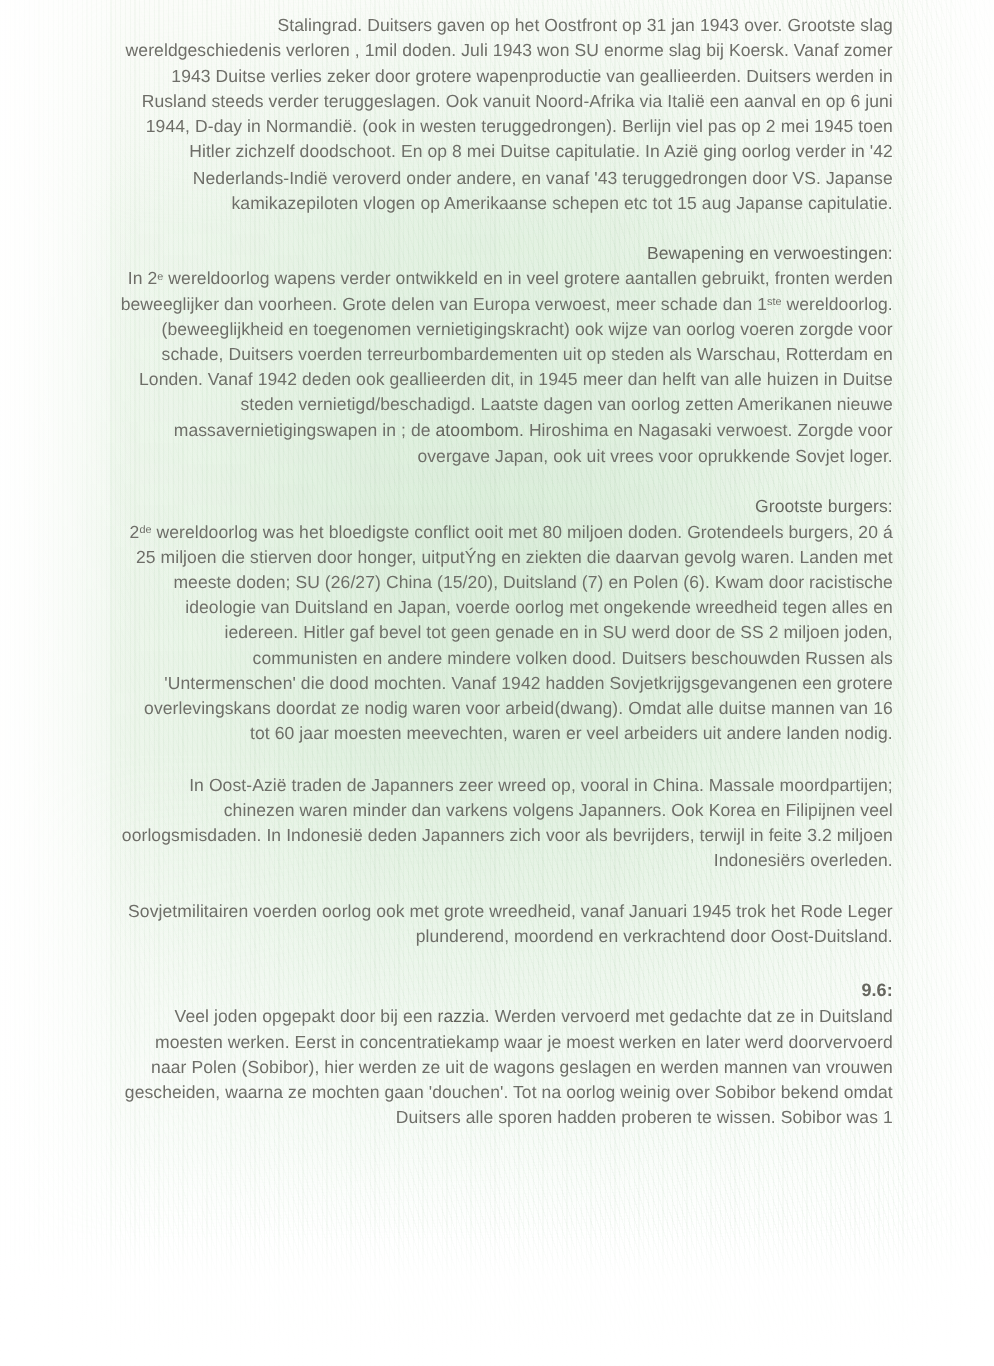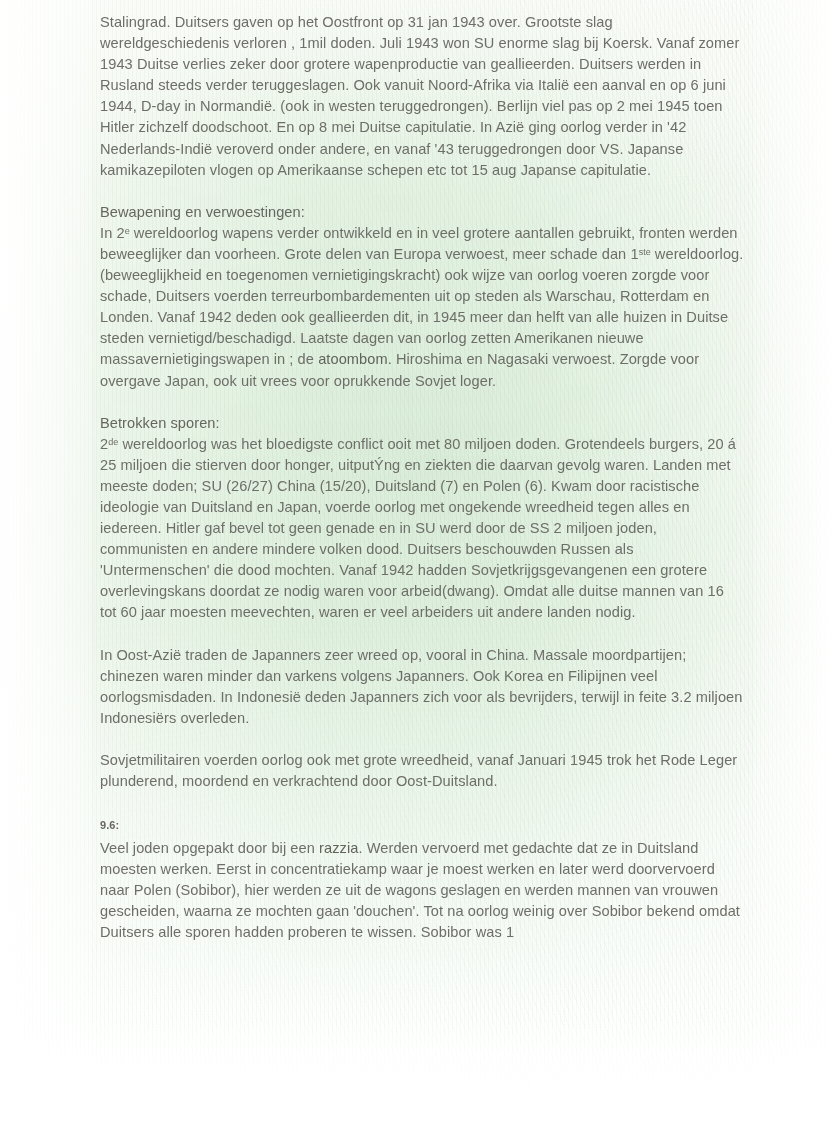--- a/index.html
+++ b/index.html
@@ -16,20 +16,21 @@
 
   
   .page {
     position: relative;
     width: 828px;
     height: 1138px;
     background:
       radial-gradient(ellipse 70% 55% at 52% 40%, rgba(226,241,226,0.62) 0%, rgba(237,246,236,0.40) 45%, rgba(252,253,252,0.06) 78%, rgba(255,255,255,0) 100%),
       linear-gradient(180deg, #fdfdfb 0%, #fbfcf9 55%, #ffffff 88%, #ffffff 100%);
     overflow: hidden;
+    text-align: right;
   }
 
   
   .scan-lines {
     position: absolute;
     inset: 0;
     pointer-events: none;
     background-image: repeating-linear-gradient(
       90deg,
       rgba(170,205,170,0.085) 0px,
@@ -121,21 +122,21 @@
 
   .para-gap { height: 21px; }
 
   p.heading {
     font-weight: normal;
     color: #66665f;
   }
 
   p.section-number {
     font-weight: bold;
-    font-size: 11px;
+    font-size: 15px;
     line-height: 25px;
     color: #66665f;
   }
 
   b.bold-term {
     font-weight: normal;
     color: #63635c;
   }
 
   sup.ord {
@@ -166,21 +167,21 @@
     <p class="para">Stalingrad. Duitsers gaven op het Oostfront op 31 jan 1943 over. Grootste slag wereldgeschiedenis verloren , 1mil doden. Juli 1943 won SU enorme slag bij Koersk. Vanaf zomer 1943 Duitse verlies zeker door grotere wapenproductie van geallieerden. Duitsers werden in Rusland steeds verder teruggeslagen. Ook vanuit Noord-Afrika via Italië een aanval en op 6 juni 1944, D-day in Normandië. (ook in westen teruggedrongen). Berlijn viel pas op 2 mei 1945 toen Hitler zichzelf doodschoot. En op 8 mei Duitse capitulatie. In Azië ging oorlog verder in '42 Nederlands-Indië veroverd onder andere, en vanaf '43 teruggedrongen door VS. Japanse kamikazepiloten vlogen op Amerikaanse schepen etc tot 15 aug Japanse capitulatie.</p>
 
     <div class="para-gap"></div>
 
     <p class="heading">Bewapening en verwoestingen:</p>
 
     <p class="para"><span>In 2</span><sup class="ord">e</sup><span> wereldoorlog wapens verder ontwikkeld en in veel grotere aantallen gebruikt, fronten werden beweeglijker dan voorheen. Grote delen van Europa verwoest, meer schade dan 1</span><sup class="ord">ste</sup><span> wereldoorlog. (beweeglijkheid en toegenomen vernietigingskracht) ook wijze van oorlog voeren zorgde voor schade, Duitsers voerden terreurbombardementen uit op steden als Warschau, Rotterdam en Londen. Vanaf 1942 deden ook geallieerden dit, in 1945 meer dan helft van alle huizen in Duitse steden vernietigd/beschadigd. Laatste dagen van oorlog zetten Amerikanen nieuwe massavernietigingswapen in ; de </span><b class="bold-term">atoombom.</b><span> Hiroshima en Nagasaki verwoest. Zorgde voor overgave Japan, ook uit vrees voor oprukkende Sovjet loger.</span></p>
 
     <div class="para-gap"></div>
 
-    <p class="heading">Betrokken sporen:</p>
+    <p class="heading">Grootste burgers:</p>
 
     <p class="para"><span>2</span><sup class="ord">de</sup><span> wereldoorlog was het bloedigste conflict ooit met 80 miljoen doden. Grotendeels burgers, 20 á 25 miljoen die stierven door honger, uitputÝng en ziekten die daarvan gevolg waren. Landen met meeste doden; SU (26/27) China (15/20), Duitsland (7) en Polen (6). Kwam door racistische ideologie van Duitsland en Japan, voerde oorlog met ongekende wreedheid tegen alles en iedereen. Hitler gaf bevel tot geen genade en in SU werd door de SS 2 miljoen joden, communisten en andere mindere volken dood. Duitsers beschouwden Russen als 'Untermenschen' die dood mochten. Vanaf 1942 hadden Sovjetkrijgsgevangenen een grotere overlevingskans doordat ze nodig waren voor arbeid(dwang). Omdat alle duitse mannen van 16 tot 60 jaar moesten meevechten, waren er veel arbeiders uit andere landen nodig.</span></p>
 
     <div class="para-gap"></div>
 
     <p class="para fade-low">In Oost-Azië traden de Japanners zeer wreed op, vooral in China. Massale moordpartijen; chinezen waren minder dan varkens volgens Japanners. Ook Korea en Filipijnen veel oorlogsmisdaden. In Indonesië deden Japanners zich voor als bevrijders, terwijl in feite 3.2 miljoen Indonesiërs overleden.</p>
 
     <div class="para-gap"></div>
 
     <p class="para fade-low">Sovjetmilitairen voerden oorlog ook met grote wreedheid, vanaf Januari 1945 trok het Rode Leger plunderend, moordend en verkrachtend door Oost-Duitsland.</p>

